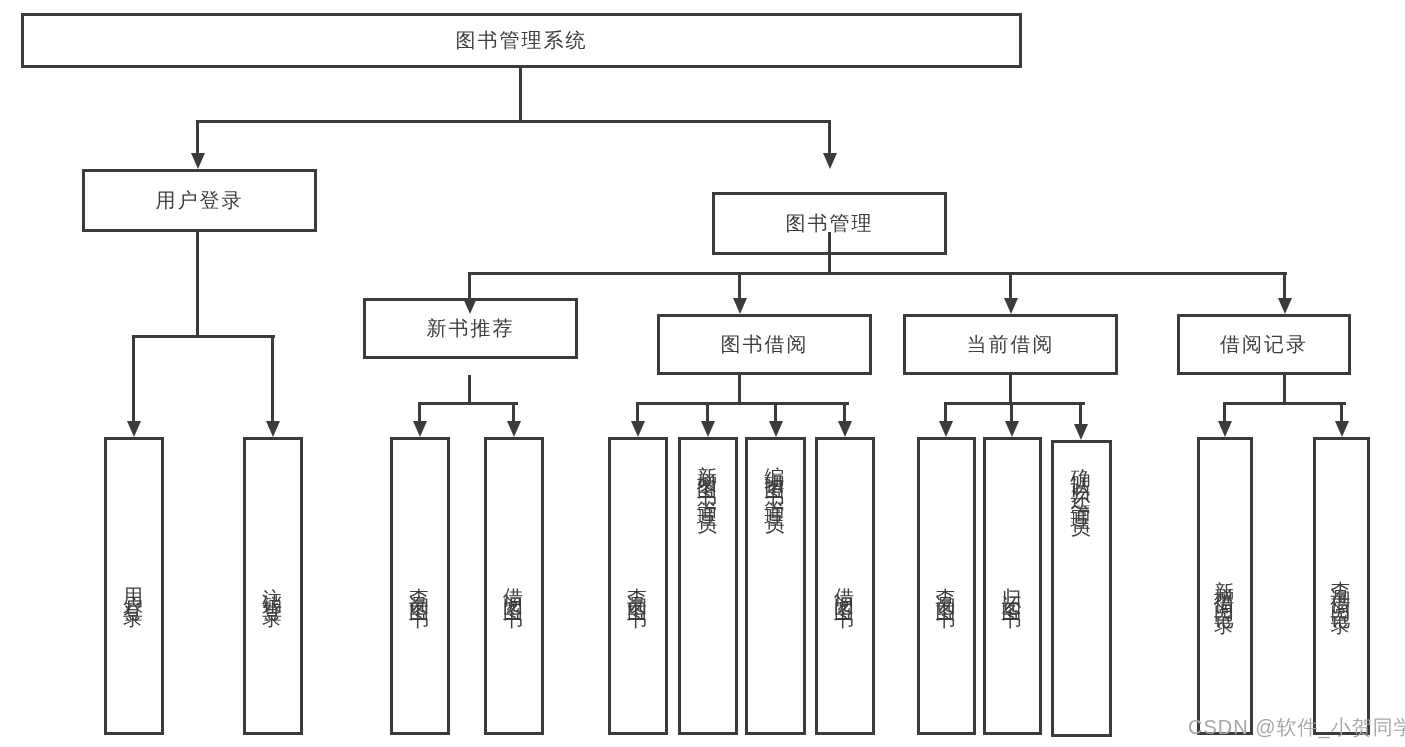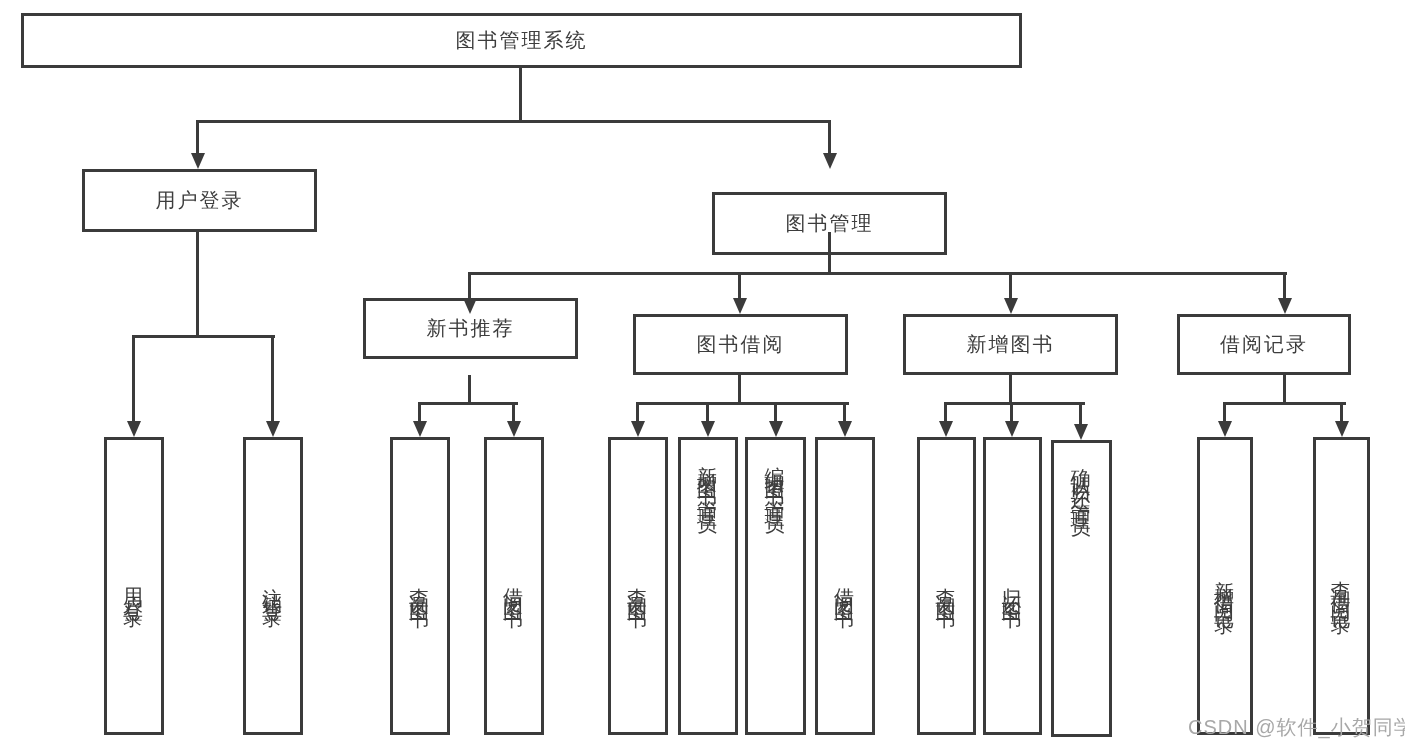--- a/index.html
+++ b/index.html
@@ -66,22 +66,22 @@
 <body>
 
 <div id="canvas">
 
   <div class="node" style="left:21px;top:13px;width:1001px;height:55px;">图书管理系统</div>
 
   <div class="node" style="left:82px;top:169px;width:235px;height:63px;">用户登录</div>
   <div class="node" style="left:712px;top:169px;width:235px;height:63px;margin-top:23px;">图书管理</div>
 
   <div class="node" style="left:363px;top:298px;width:215px;height:61px;">新书推荐</div>
-  <div class="node" style="left:633px;top:314px;width:215px;height:61px;">图书借阅</div>
-  <div class="node" style="left:903px;top:314px;width:215px;height:61px;">新增图书</div>
+  <div class="node" style="left:657px;top:314px;width:215px;height:61px;">图书借阅</div>
+  <div class="node" style="left:903px;top:314px;width:215px;height:61px;">当前借阅</div>
   <div class="node" style="left:1177px;top:314px;width:174px;height:61px;">借阅记录</div>
 
   <div class="node leaf" style="left:104px;top:437px;width:60px;height:298px;">用户登录</div>
   <div class="node leaf" style="left:243px;top:437px;width:60px;height:298px;">注销登录</div>
 
   <div class="node leaf" style="left:390px;top:437px;width:60px;height:298px;">查询图书</div>
   <div class="node leaf" style="left:484px;top:437px;width:60px;height:298px;">借阅图书</div>
 
   <div class="node leaf" style="left:608px;top:437px;width:60px;height:298px;">查询图书</div>
   <div class="node leaf tight" style="left:678px;top:437px;width:60px;height:298px;">新增图书（管理员）</div>

